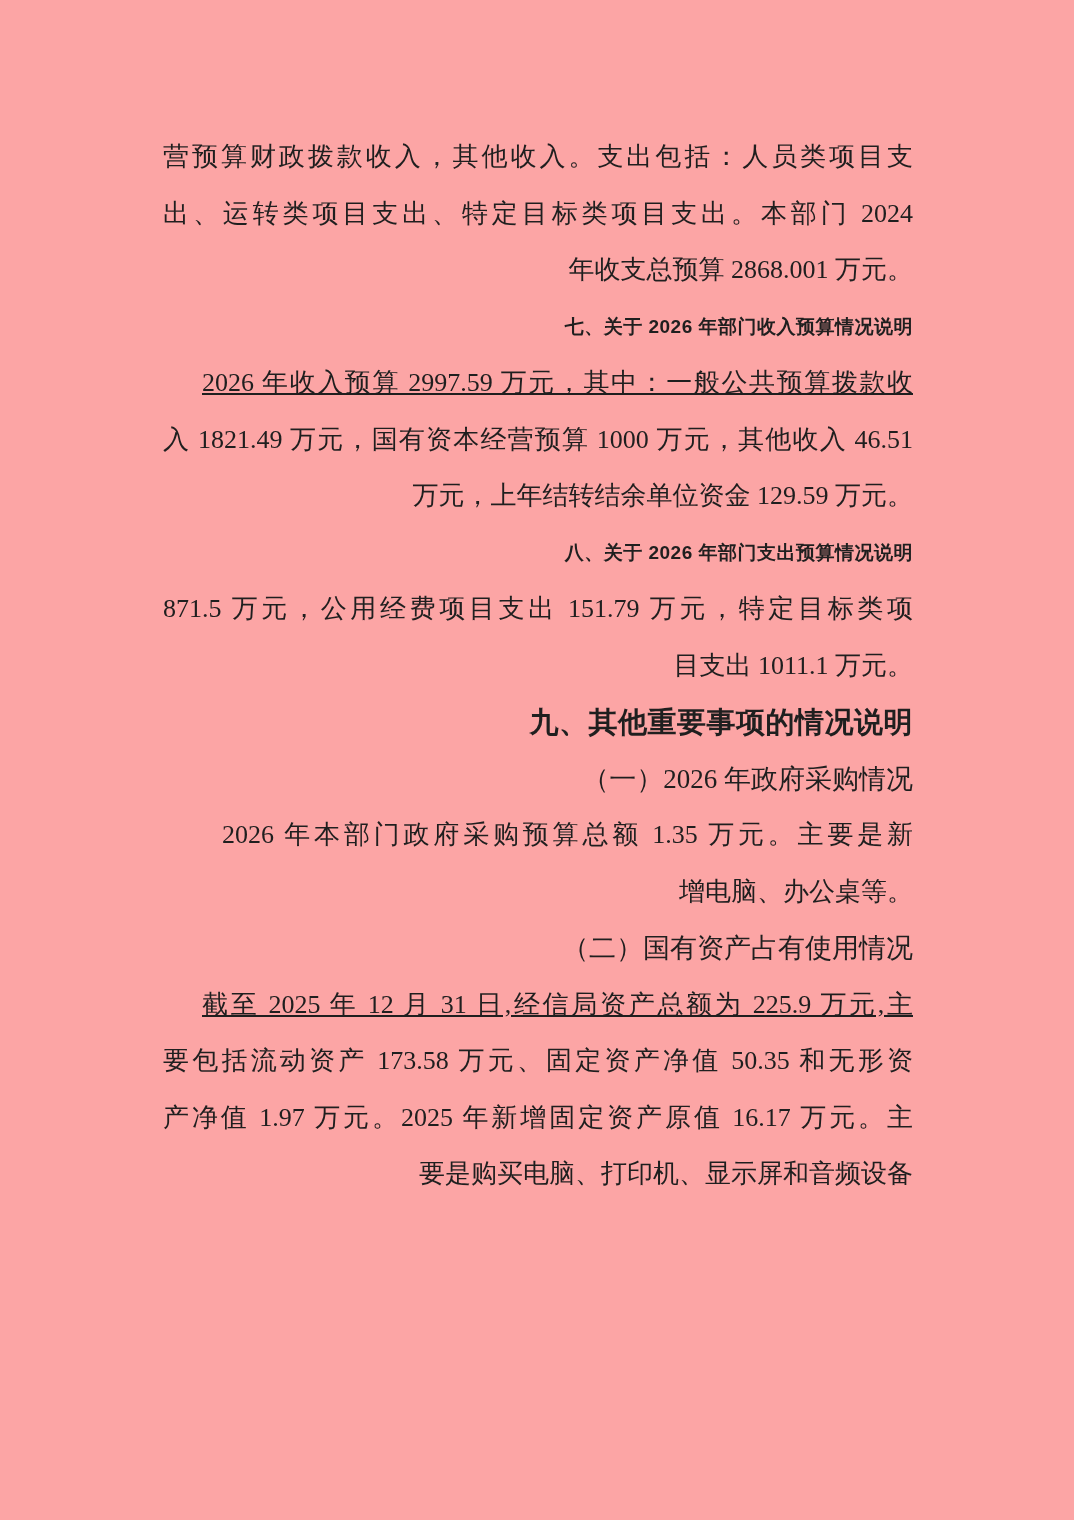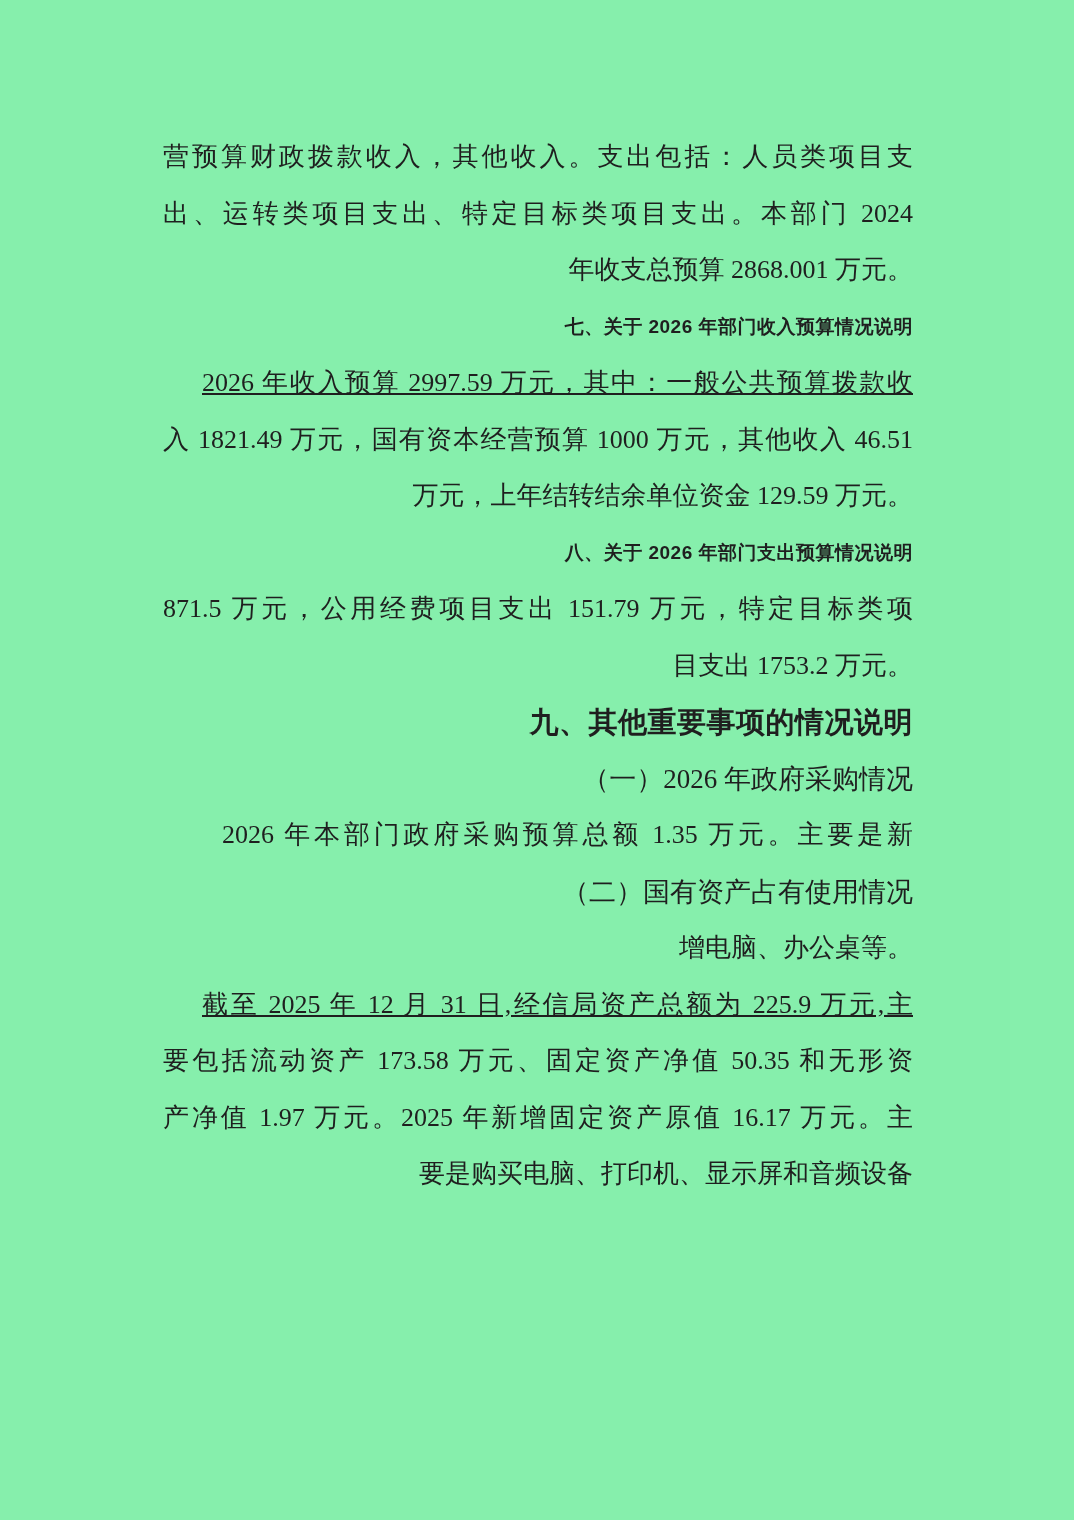--- a/index.html
+++ b/index.html
@@ -4,21 +4,21 @@
 <style>
   html, body {
     margin: 0;
     padding: 0;
     background: #ffffff;
   }
   .page {
     position: relative;
     width: 1074px;
     height: 1520px;
-    background: #86efac;
+    background: #fca5a5;
     overflow: hidden;
   }
   .text-block {
     position: absolute;
     left: 163px;
     top: 129px;
     width: 750px;
     font-family: "Liberation Serif", "DejaVu Serif", serif;
     font-size: 26px;
     color: #1f1f1f;
@@ -63,24 +63,24 @@
   <div class="text-block">
       <div class="line t-body j">营预算财政拨款收入，其他收入。支出包括：人员类项目支</div>
       <div class="line t-body j">出、运转类项目支出、特定目标类项目支出。本部门 2024</div>
       <div class="line t-body">年收支总预算 2868.001 万元。</div>
       <div class="line t-heading">七、关于 2026 年部门收入预算情况说明</div>
       <div class="line t-body-first j">2026 年收入预算 2997.59 万元，其中：一般公共预算拨款收</div>
       <div class="line t-body j">入 1821.49 万元，国有资本经营预算 1000 万元，其他收入 46.51</div>
       <div class="line t-body">万元，上年结转结余单位资金 129.59 万元。</div>
       <div class="line t-heading">八、关于 2026 年部门支出预算情况说明</div>
       <div class="line t-body j">871.5 万元，公用经费项目支出 151.79 万元，特定目标类项</div>
-      <div class="line t-body">目支出 1753.2 万元。</div>
+      <div class="line t-body">目支出 1011.1 万元。</div>
       <div class="line t-heading-alt">九、其他重要事项的情况说明</div>
       <div class="line t-subheading">（一）2026 年政府采购情况</div>
       <div class="line t-body-first-wide j">2026 年本部门政府采购预算总额 1.35 万元。主要是新</div>
+      <div class="line t-body">增电脑、办公桌等。</div>
       <div class="line t-subheading">（二）国有资产占有使用情况</div>
-      <div class="line t-body">增电脑、办公桌等。</div>
       <div class="line t-body-first j">截至 2025 年 12 月 31 日,经信局资产总额为 225.9 万元,主</div>
       <div class="line t-body j">要包括流动资产 173.58 万元、固定资产净值 50.35 和无形资</div>
       <div class="line t-body j">产净值 1.97 万元。2025 年新增固定资产原值 16.17 万元。主</div>
       <div class="line t-body">要是购买电脑、打印机、显示屏和音频设备</div>
     </div>
 </div>
 
 </body></html>

